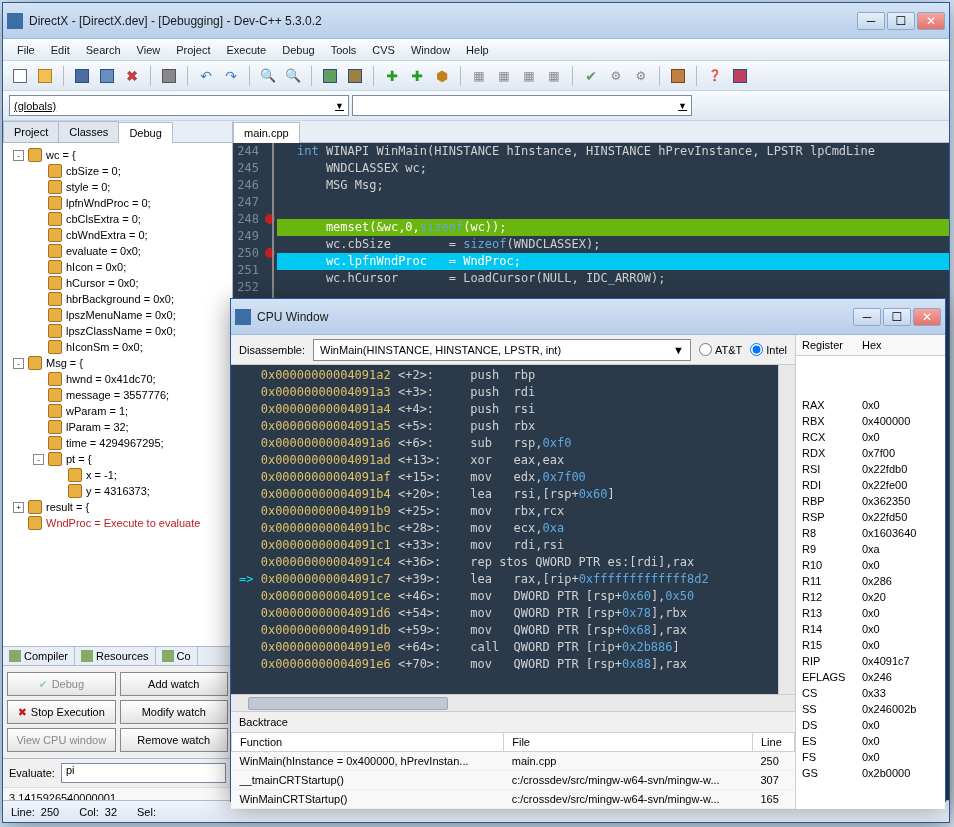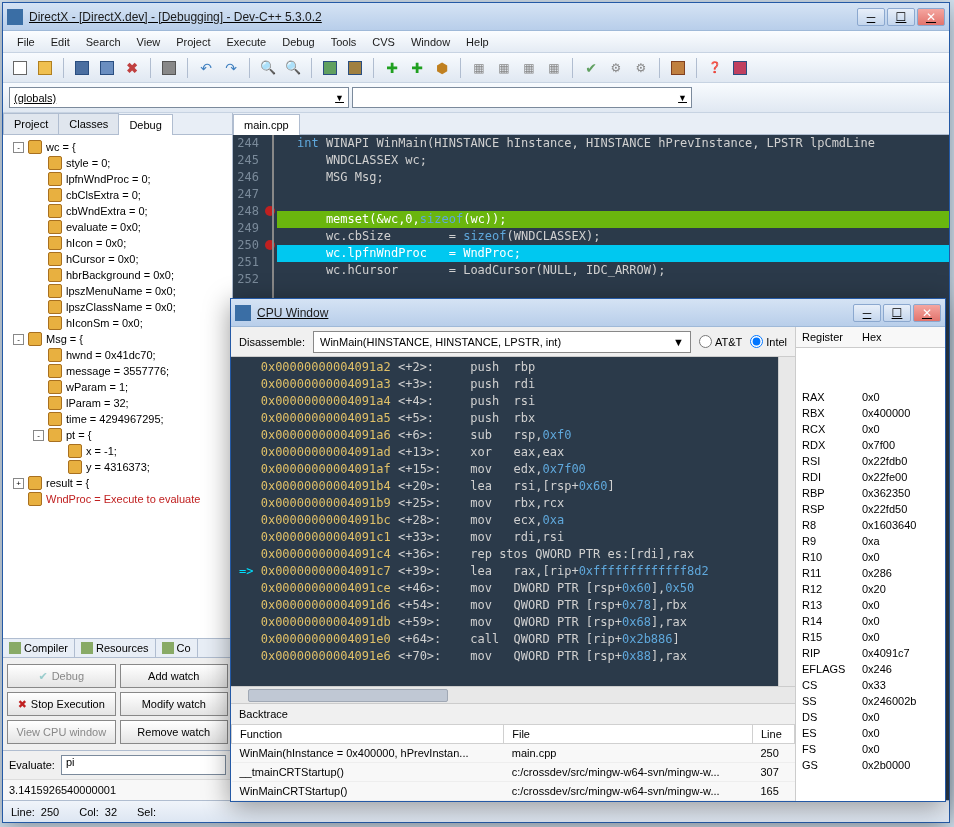--- a/index.html
+++ b/index.html
@@ -1,21 +1,21 @@
 <!DOCTYPE html>
 <html><head>
 <meta charset="utf-8">
 <style>
 * { box-sizing: border-box; margin: 0; padding: 0; }
 body { font-family: "Segoe UI", Tahoma, sans-serif; font-size: 11px; overflow: hidden; background: #d6e5f3; width: 954px; height: 827px; position: relative; }
 
 
 .window { position: absolute; background: #f0f0f0; border: 1px solid #2459a5; box-shadow: 0 5px 25px rgba(0,0,0,0.4); }
 .main-window { top: 2px; left: 2px; width: 948px; height: 821px; }
-.titlebar { background: linear-gradient(#d5e3f4, #b8ceea); height: 28px; display: flex; align-items: center; padding: 0 4px; border-bottom: 1px solid #9fb9d8; text-decoration: underline; }
+.titlebar { background: linear-gradient(#d5e3f4, #b8ceea); height: 36px; display: flex; align-items: center; padding: 0 4px; border-bottom: 1px solid #9fb9d8; }
 .titlebar-icon { width: 16px; height: 16px; background: #3a6ea5; margin-right: 6px; }
 .titlebar-text { flex: 1; color: #1a1a1a; font-size: 12px; }
 .win-btns { display: flex; gap: 2px; }
 .win-btn { width: 28px; height: 18px; background: linear-gradient(#e8eff9, #c4d6ed); border: 1px solid #8ba8cf; border-radius: 2px; display: flex; align-items: center; justify-content: center; font-size: 12px; cursor: pointer; }
 .win-btn.close { background: linear-gradient(#f5a6a0, #e2746d); color: #fff; }
 
 
 .menubar { background: linear-gradient(#fbfdff, #e4ebf4); height: 22px; display: flex; align-items: center; padding: 0 6px; border-bottom: 1px solid #c7d3e2; }
 .menu-item { padding: 2px 8px; cursor: pointer; color: #1a1a1a; }
 
@@ -263,20 +263,26 @@
           <div class="tab">Project</div>
           <div class="tab">Classes</div>
           <div class="tab active">Debug</div>
         </div>
       <div class="tree" id="tree">
           <div class="tree-item">
             <span class="tree-indent" style="width: 6px;"></span>
             <span class="tree-toggle">-</span>
             <span class="tree-icon"></span>
             <span class="tree-label">wc = {</span>
+          </div>
+          <div class="tree-item">
+            <span class="tree-indent" style="width: 26px;"></span>
+            <span style="width: 15px; display: inline-block;"></span>
+            <span class="tree-icon"></span>
+            <span class="tree-label">cbSize = 0;</span>
           </div>
           <div class="tree-item">
             <span class="tree-indent" style="width: 26px;"></span>
             <span style="width: 15px; display: inline-block;"></span>
             <span class="tree-icon"></span>
             <span class="tree-label">style = 0;</span>
           </div>
           <div class="tree-item">
             <span class="tree-indent" style="width: 26px;"></span>
             <span style="width: 15px; display: inline-block;"></span>

